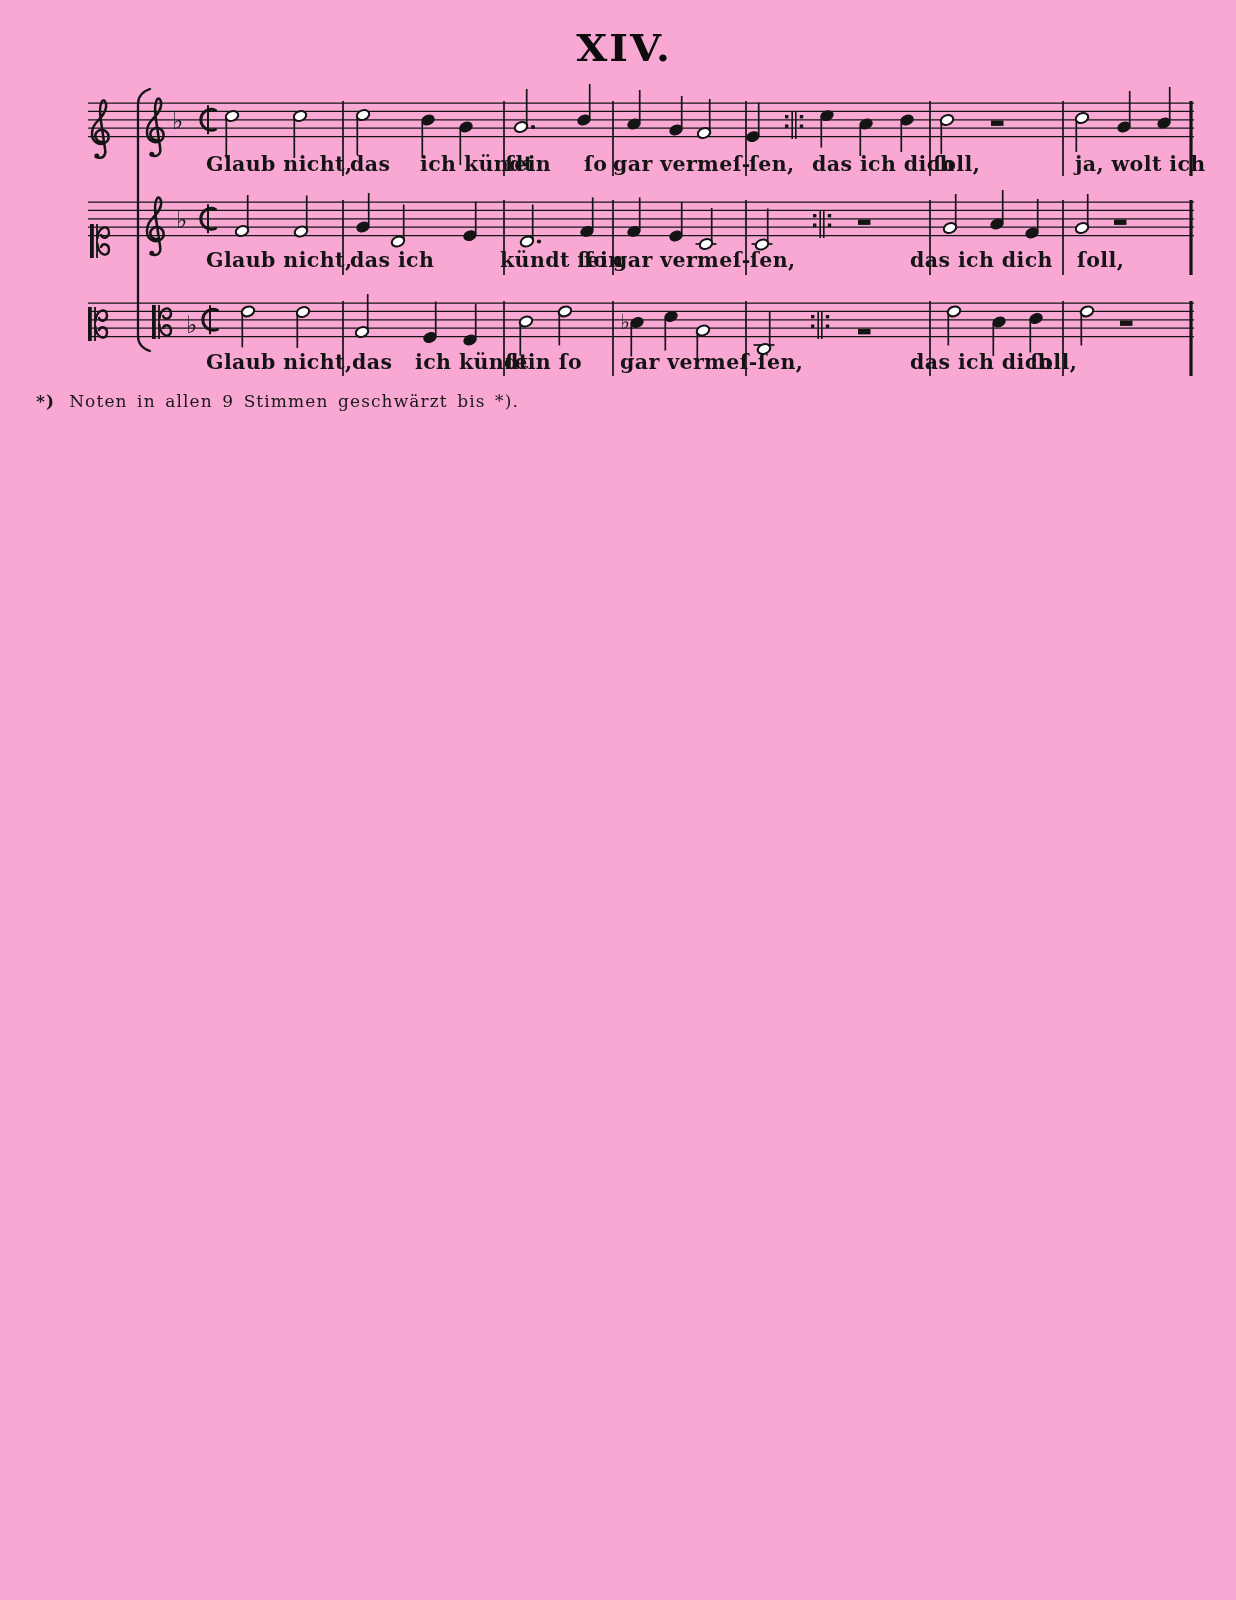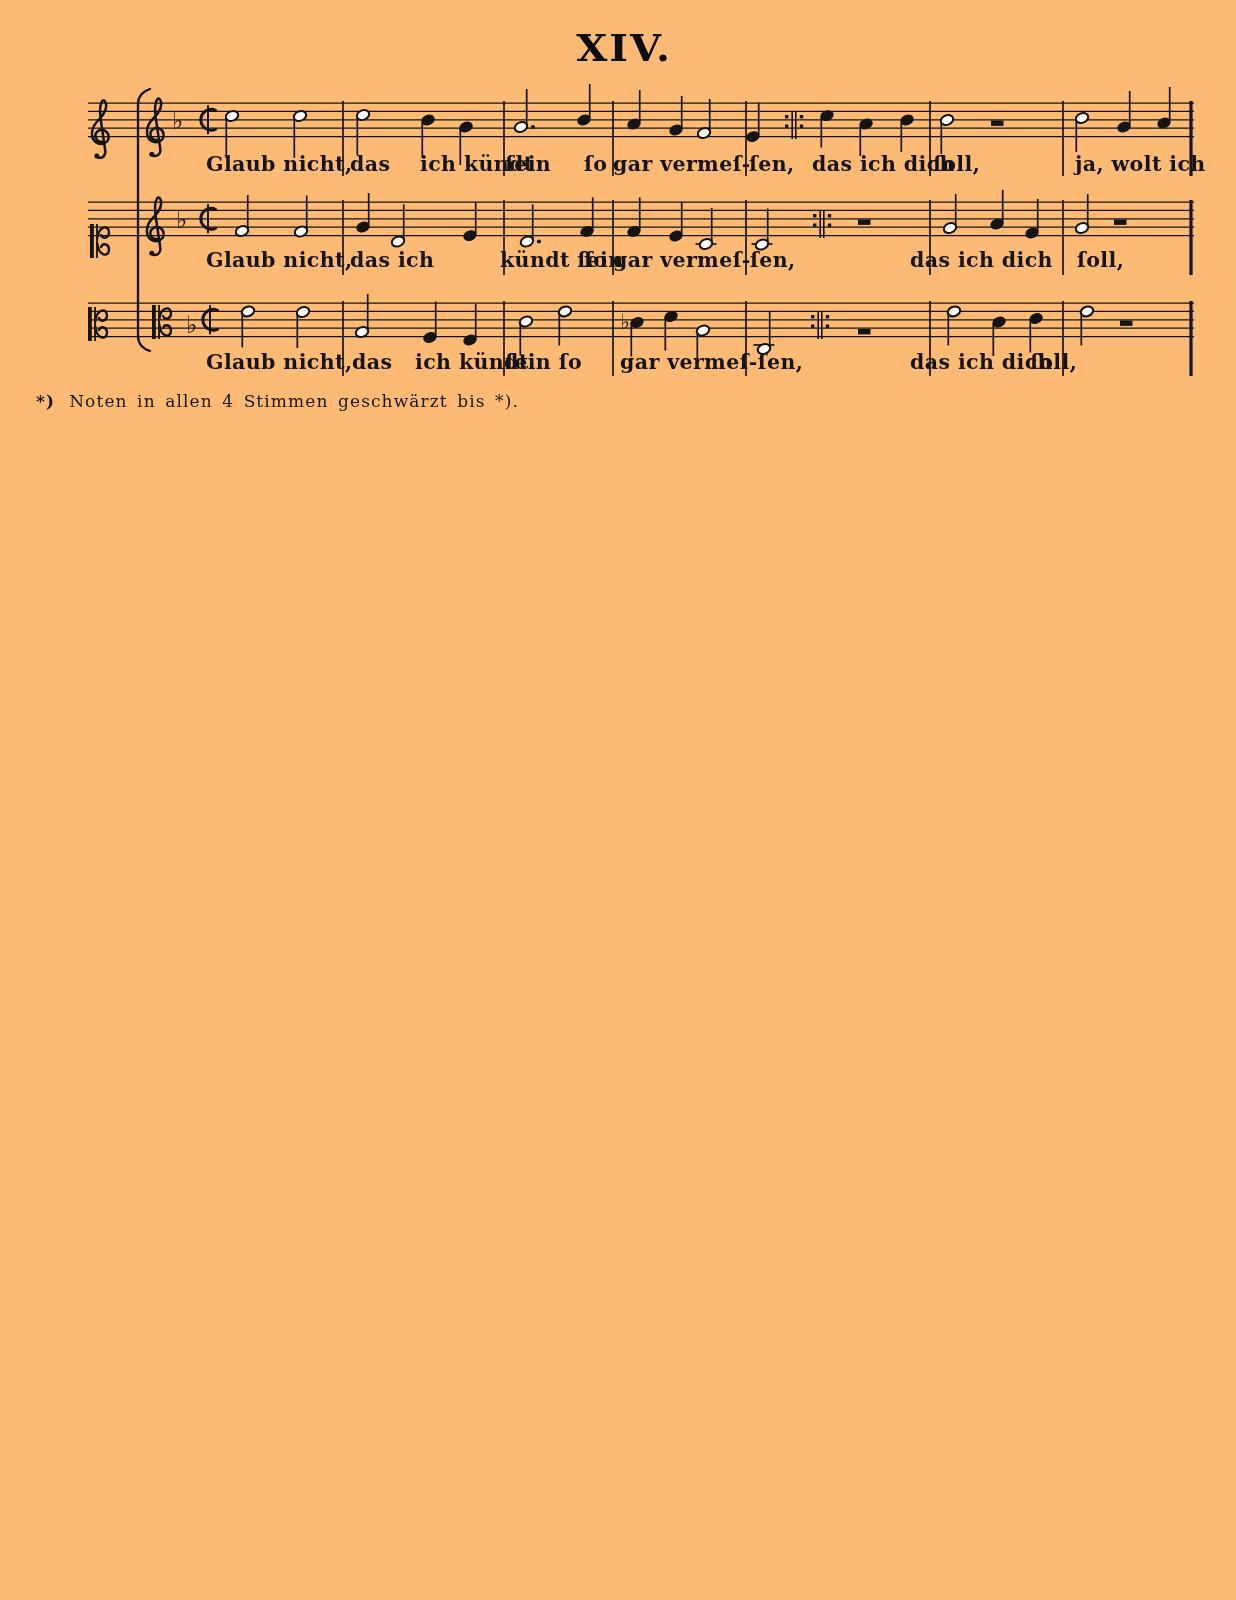--- a/index.html
+++ b/index.html
@@ -1,19 +1,19 @@
 <!DOCTYPE html>
 <html><head>
 <meta charset="utf-8">
 <style>
   html,body{margin:0;padding:0;background:#e8e8e8;}
   .page{
     position:relative;
     width:1236px;height:1600px;
-    background:#fdba74;
+    background:#f9a8d4;
     font-family:"DejaVu Serif", serif;
     color:#141414;
     overflow:hidden;
   }
   .title{
     position:absolute;
     top:24px;left:0;width:1248px;
     text-align:center;
     font-family:"DejaVu Serif", serif;
     font-weight:bold;
@@ -386,14 +386,14 @@
           <text x="352" y="369" fill="#141414" font-size="20.5" font-family="&quot;DejaVu Serif&quot;, serif" font-weight="bold" letter-spacing="0.4">das</text>
           <text x="415" y="369" fill="#141414" font-size="20.5" font-family="&quot;DejaVu Serif&quot;, serif" font-weight="bold" letter-spacing="0.4">ich kündt</text>
           <text x="505" y="369" fill="#141414" font-size="20.5" font-family="&quot;DejaVu Serif&quot;, serif" font-weight="bold" letter-spacing="0.4">ſein ſo</text>
           <text x="620" y="369" fill="#141414" font-size="20.5" font-family="&quot;DejaVu Serif&quot;, serif" font-weight="bold" letter-spacing="0.4">gar vermeſ-ſen,</text>
           <text x="910" y="369" fill="#141414" font-size="20.5" font-family="&quot;DejaVu Serif&quot;, serif" font-weight="bold" letter-spacing="0.4">das ich dich</text>
           <text x="1030" y="369" fill="#141414" font-size="20.5" font-family="&quot;DejaVu Serif&quot;, serif" font-weight="bold" letter-spacing="0.4">ſoll,</text>
         </g>
       </g>
       <path d="M 150 89 C 141 92 138 97 138 104 L 138 336 C 138 343 141 348 150 351" fill="none" stroke="#141414" stroke-width="2.3" stroke-linecap="round"></path>
     </svg>
-  <div class="footnote"><span class="marker">*)</span><span>Noten in allen 4 Stimmen geschwärzt bis *).</span></div>
+  <div class="footnote"><span class="marker">*)</span><span>Noten in allen 9 Stimmen geschwärzt bis *).</span></div>
 </div>
 
 </body></html>

